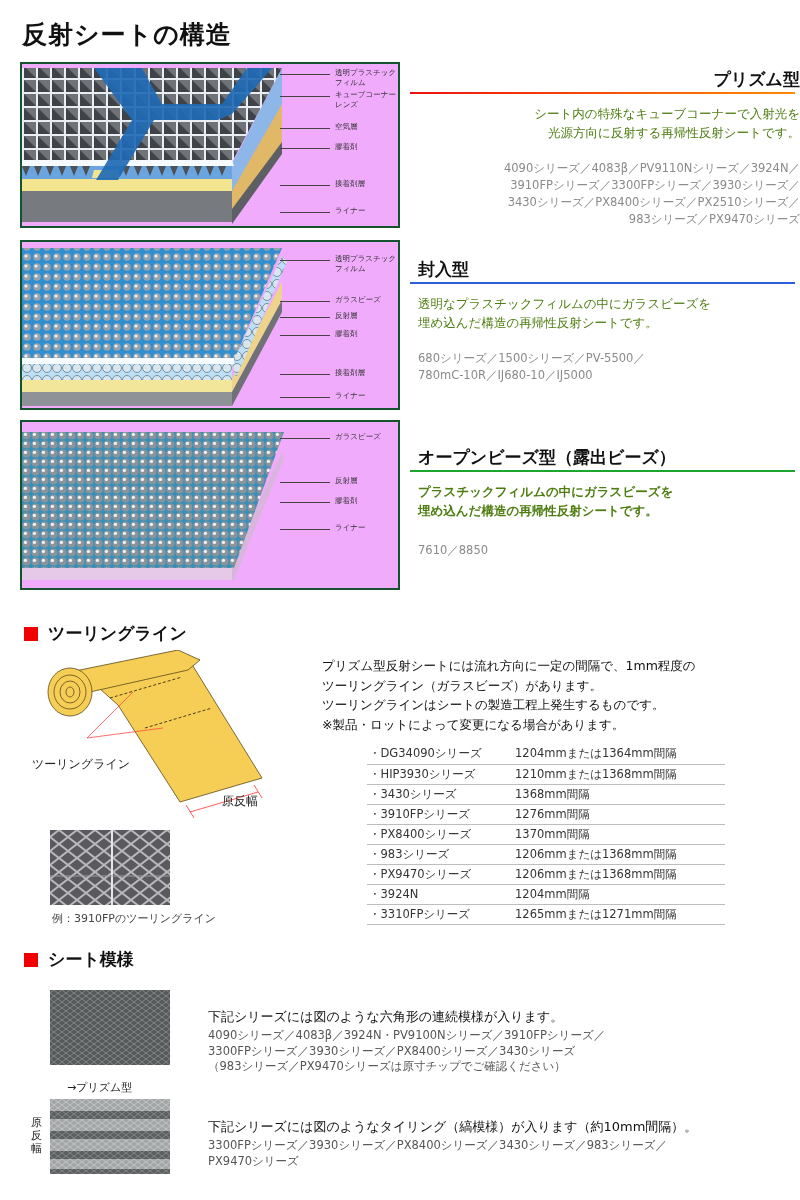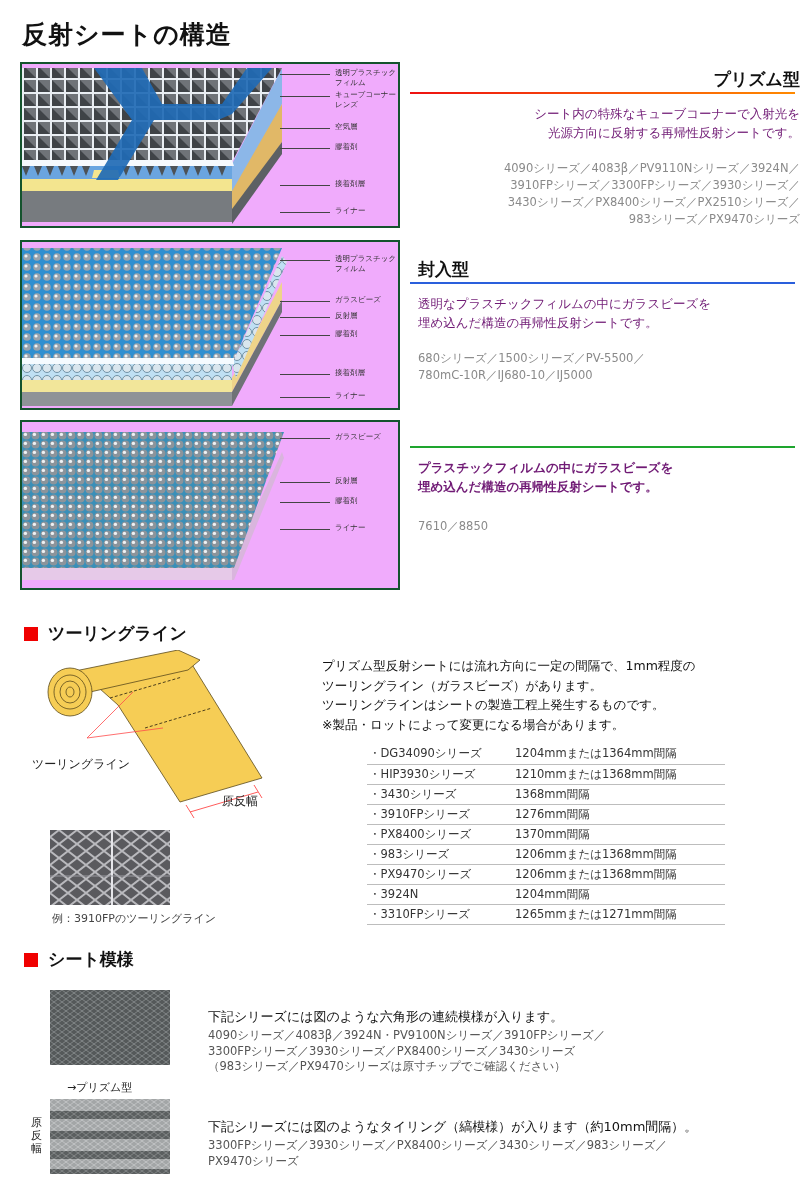--- a/index.html
+++ b/index.html
@@ -12,21 +12,21 @@
   .diagram { position: absolute; left: 20px; width: 380px; border: 2px solid #14532d; background: #f0abfc; overflow: hidden; }
   .diagram svg { position: absolute; left: 0; top: 0; }
   .callouts { position: absolute; left: 258px; top: 0; width: 122px; height: 100%; }
   .callout { position: absolute; left: 0; width: 122px; height: 20px; }
   .callout .line { position: absolute; left: 0; top: 6px; width: 50px; height: 1px; background: #444; }
   .callout .lbl { position: absolute; left: 55px; top: 0; font-size: 7.5px; line-height: 10px; color: #333; white-space: pre-line; }
 
   .type-block { position: absolute; left: 415px; width: 385px; }
   .type-title { font-size: 17px; font-weight: bold; color: #111; padding-left: 3px; height: 24px; }
   .type-rule { height: 2px; width: 385px; margin-left: -5px; }
-  .type-desc { font-size: 12.5px; line-height: 19px; color: #701a75; margin-top: 10px; padding-left: 3px; font-weight: bold; font-weight: 500; }
+  .type-desc { font-size: 12.5px; line-height: 19px; color: #4d7c0f; margin-top: 10px; padding-left: 3px; font-weight: bold; font-weight: 500; }
   .type-series { font-size: 11.5px; line-height: 17px; color: #8a8a8a; margin-top: 18px; padding-left: 3px; white-space: pre-line; }
 
   .sec-head { position: absolute; left: 24px; display: flex; align-items: center; }
   .sec-sq { width: 14px; height: 14px; background: #f00000; margin-right: 10px; }
   .sec-title { font-size: 17px; font-weight: bold; color: #111; }
 
   .touring-text { position: absolute; left: 322px; top: 656px; font-size: 12.5px; line-height: 19.5px; color: #111; white-space: pre-line; }
 
   .interval-table { position: absolute; left: 367px; top: 744px; width: 358px; border-collapse: collapse; }
   .interval-table td { font-size: 11.5px; color: #333; height: 20px; border-bottom: 1px solid #bdbdbd; padding: 0; white-space: nowrap; }
@@ -214,20 +214,21 @@
         <div class="lbl">膠着剤</div>
       </div>
     <div class="callout" style="top:101px">
         <div class="line"></div>
         <div class="lbl">ライナー</div>
       </div>
   </div>
 </div>
 
 <div class="type-block" style="top:446px;">
+  <div class="type-title">オープンビーズ型（露出ビーズ）</div>
   <div class="type-rule" style="background:#1ea52e;"></div>
   <div class="type-desc" style="white-space:pre-line;font-weight:bold;">プラスチックフィルムの中にガラスビーズを
 埋め込んだ構造の再帰性反射シートです。</div>
   <div class="type-series" style="margin-top:22px;">7610／8850</div>
 </div>
 
 <div class="sec-head" style="top:622px;">
   <div class="sec-sq"></div>
   <div class="sec-title">ツーリングライン</div>
 </div>

